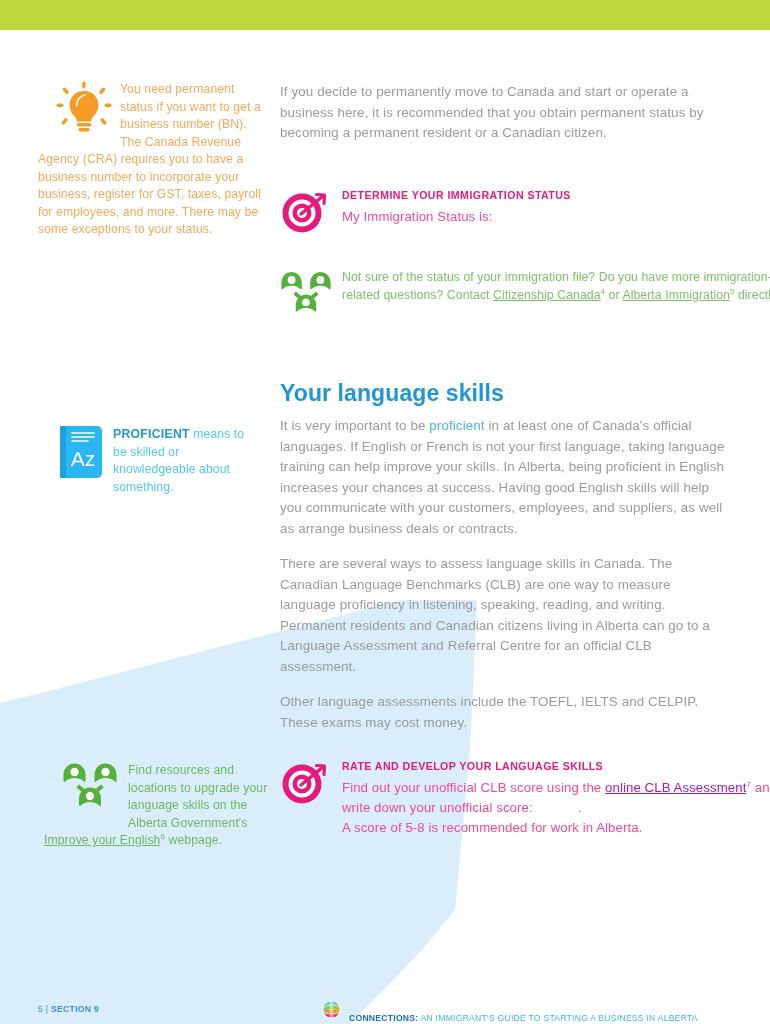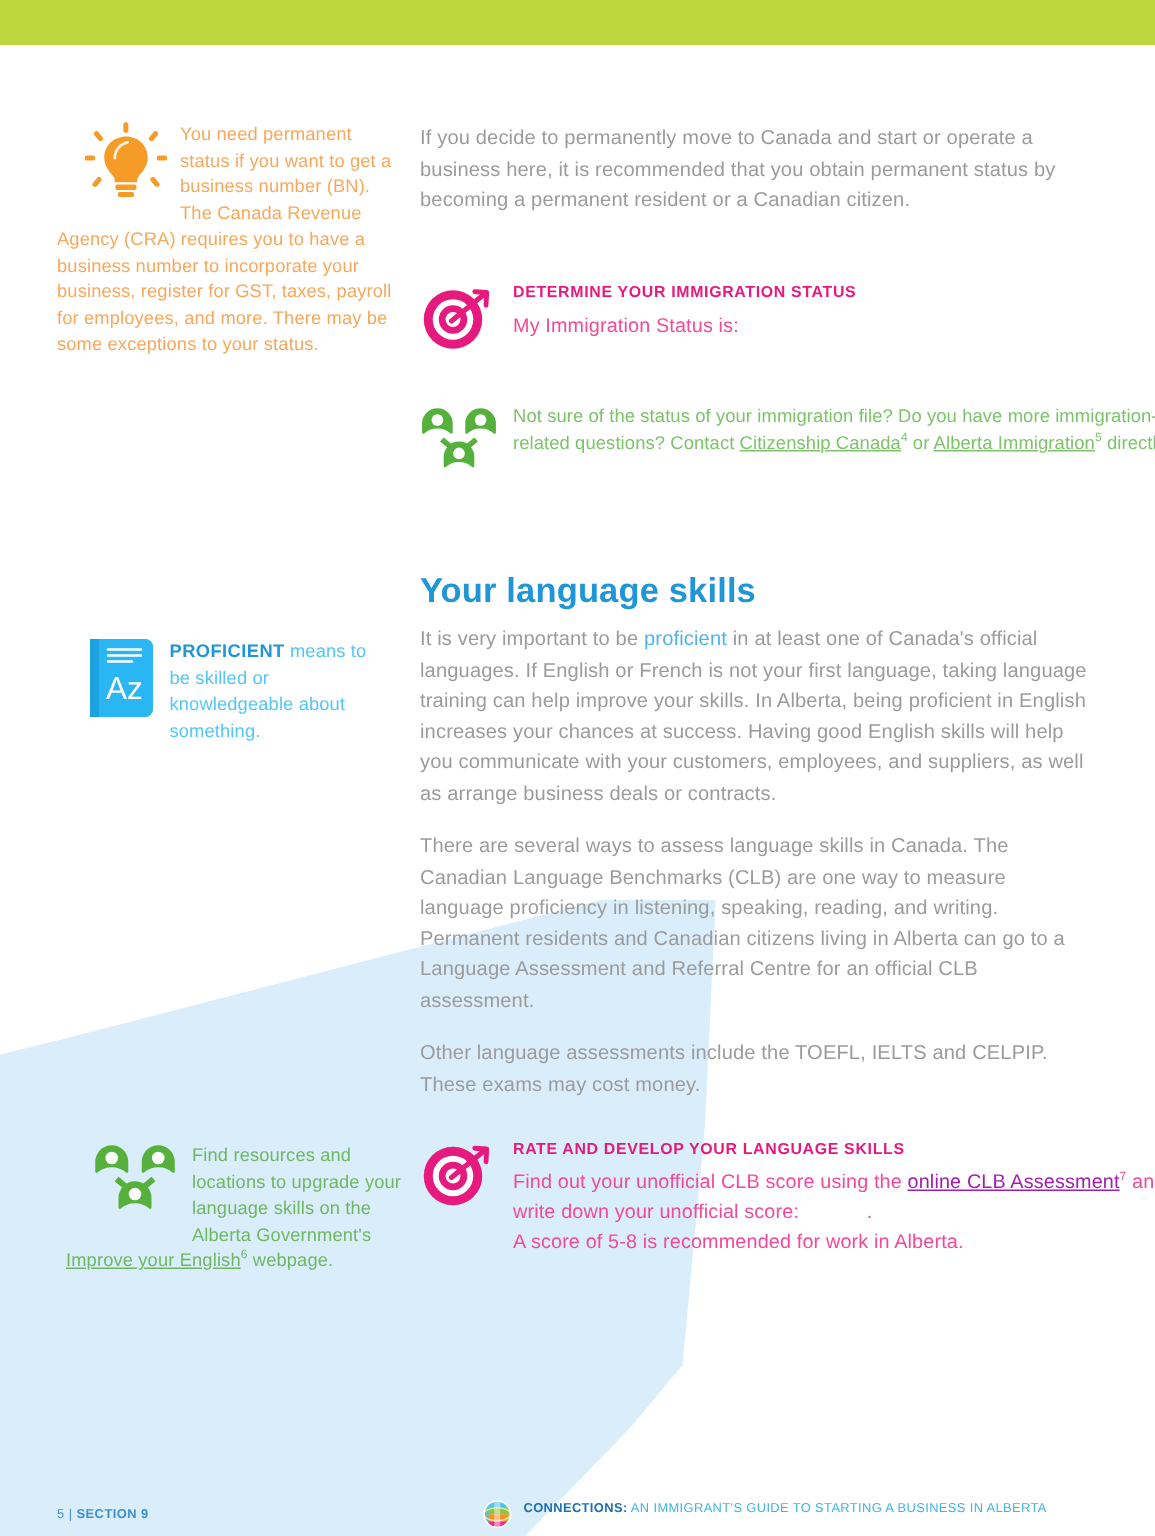--- a/index.html
+++ b/index.html
@@ -162,21 +162,21 @@
     left: 38px; top: 6px;
     font-size: 8.6px;
     color: #3d8fd0;
     letter-spacing: .3px;
   }
   .footer .pg b { font-weight: bold; }
   .footer .brand {
     position: absolute;
     left: 322px; top: 2px;
     display: flex;
-    align-items: flex-start;
+    align-items: flex-end;
     gap: 8px;
   }
   .footer .brand-text {
     font-size: 8.6px;
     letter-spacing: .25px;
     color: #3fb3e8;
     white-space: nowrap;
   }
   .footer .brand-text b {
     color: #1a6fb5;

